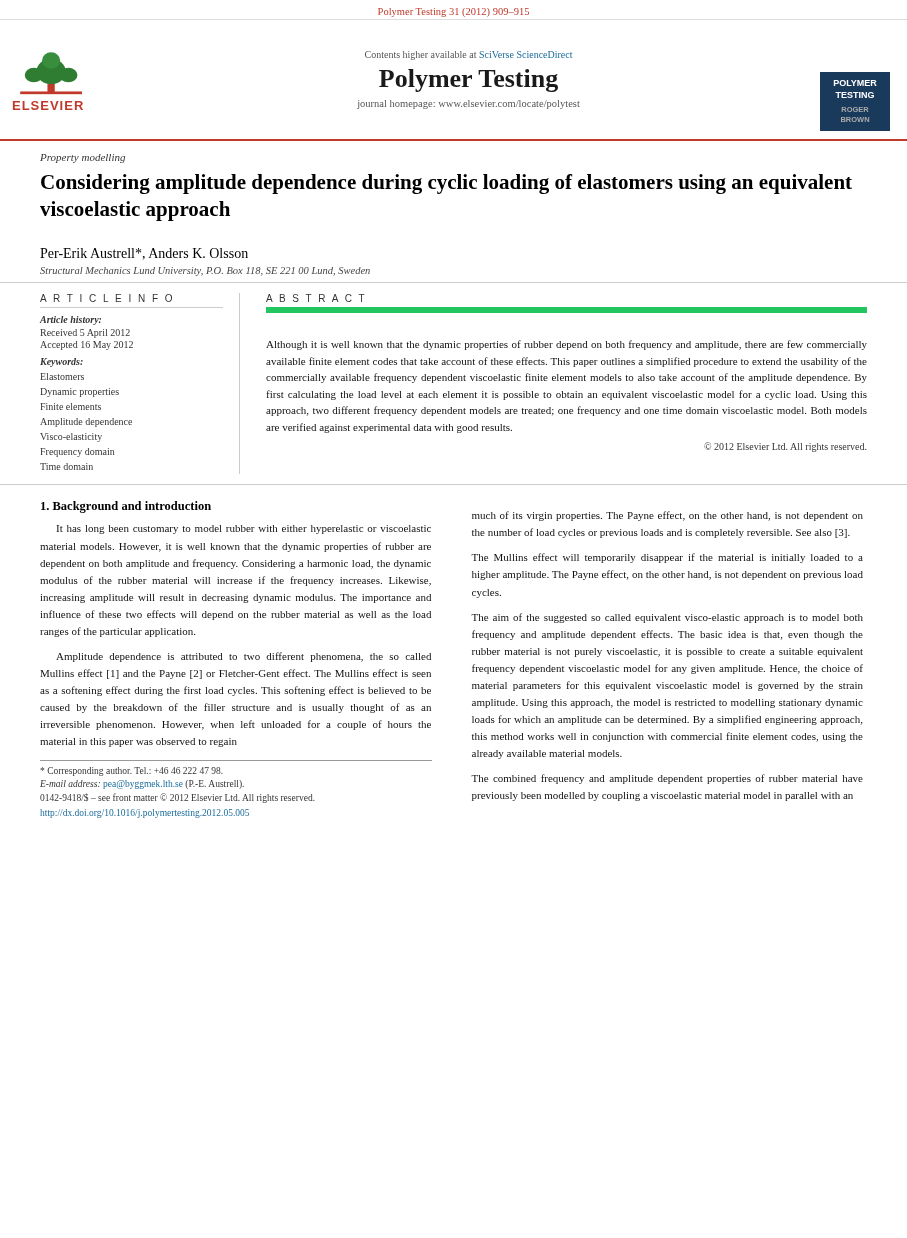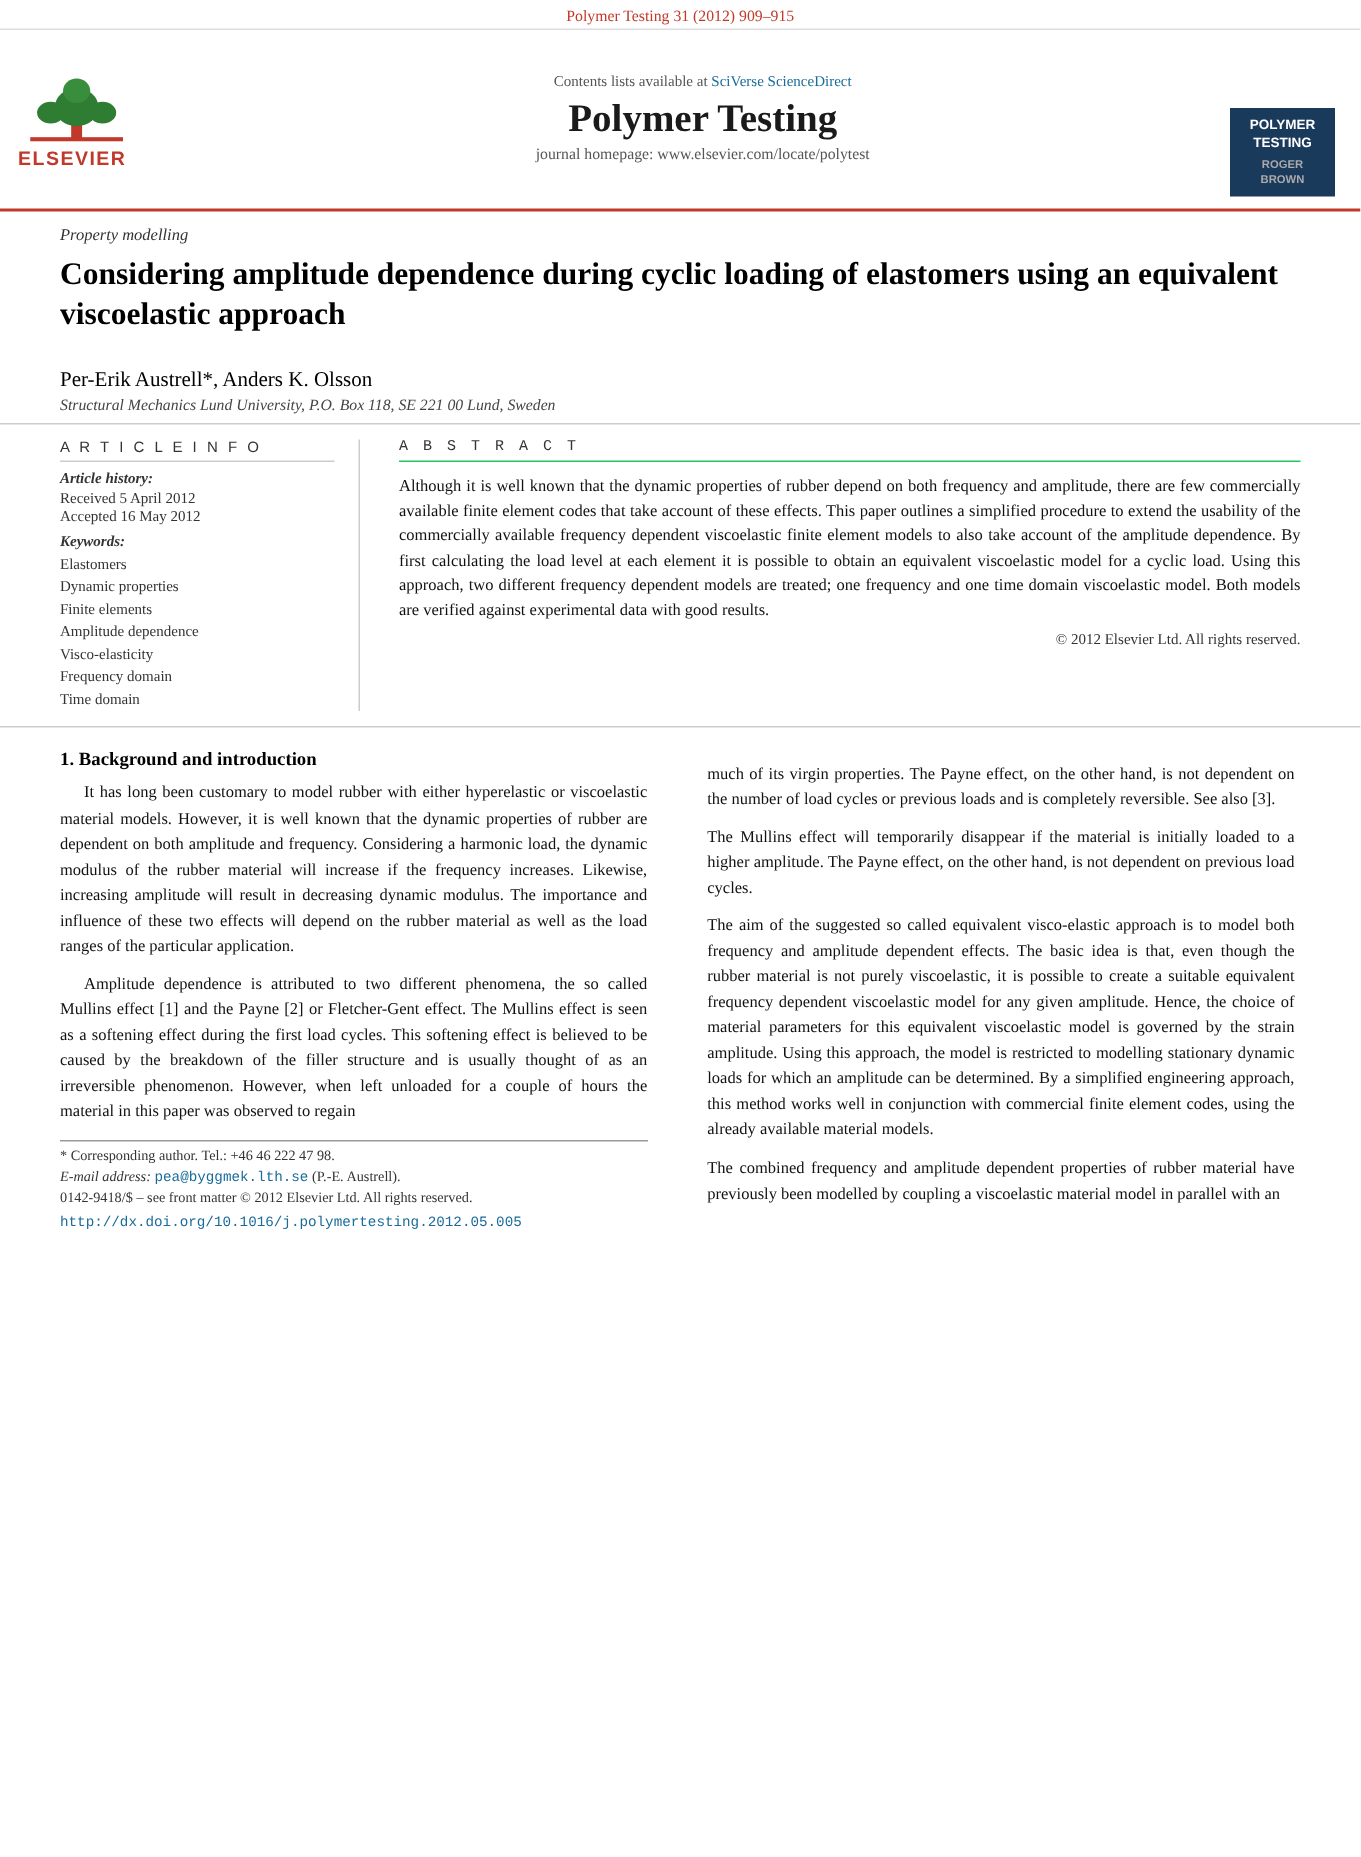--- a/index.html
+++ b/index.html
@@ -186,27 +186,27 @@
       font-size: 10px;
       color: #333;
       line-height: 1.5;
     }
     .abstract-area {
       flex: 1;
       padding-left: 10px;
     }
     .abstract-title {
       font-size: 10px;
-      font-family: Liberation Mono, monospace;
+      font-family: Liberation Sans, sans-serif;
       letter-spacing: 2px;
       color: #333;
       text-transform: uppercase;
-      border-bottom: 1px solid #22c55e;
+      border-bottom: 6px solid #22c55e;
       padding-bottom: 3px;
-      margin-bottom: 8px;
+      margin-bottom: 23px;
     }
     .abstract-text {
       font-size: 11px;
       line-height: 1.5;
       color: #111;
       text-align: justify;
     }
     .copyright-line {
       font-size: 10px;
       color: #333;
@@ -253,21 +253,20 @@
     }
     .footnote-text {
       font-size: 9.5px;
       color: #333;
       line-height: 1.4;
     }
     .footnote-link {
       color: #1a6b9a;
       text-decoration: none;
       font-size: 9.5px;
-      font-family: Liberation Mono, monospace;
     }
   </style>
 </head>
 <body>
 
 <div class="page">
 
   <div class="top-bar">
     <span>Polymer Testing 31 (2012) 909–915</span>
   </div>
@@ -282,21 +281,21 @@
           <ellipse cx="20" cy="32" rx="10" ry="8" fill="#2e7d32"></ellipse>
           <ellipse cx="58" cy="32" rx="10" ry="8" fill="#2e7d32"></ellipse>
           <rect x="5" y="50" width="68" height="3" fill="#c0392b"></rect>
           <ellipse cx="39" cy="16" rx="10" ry="9" fill="#388e3c"></ellipse>
         </svg>
         <div class="elsevier-text">ELSEVIER</div>
       </div>
     </div>
     <div class="header-center">
       <div class="contents-line">
-        <span>Contents lists available at</span>
+        <span>Contents higher available at</span>
         <a class="sciverse-link" href="#">SciVerse ScienceDirect</a>
       </div>
       <div class="journal-title">Polymer Testing</div>
       <div class="journal-homepage">journal homepage: www.elsevier.com/locate/polytest</div>
     </div>
     <div class="header-right">
       <div class="journal-badge">
         <div>POLYMER</div>
         <div>TESTING</div>
         <div class="badge-sub">ROGER BROWN</div>

